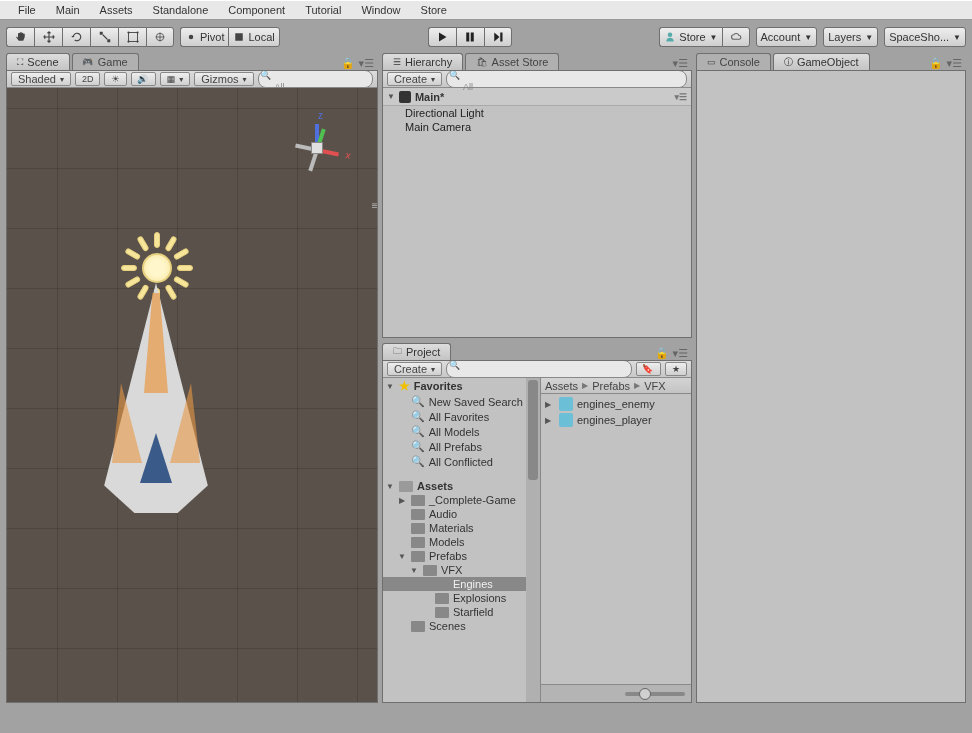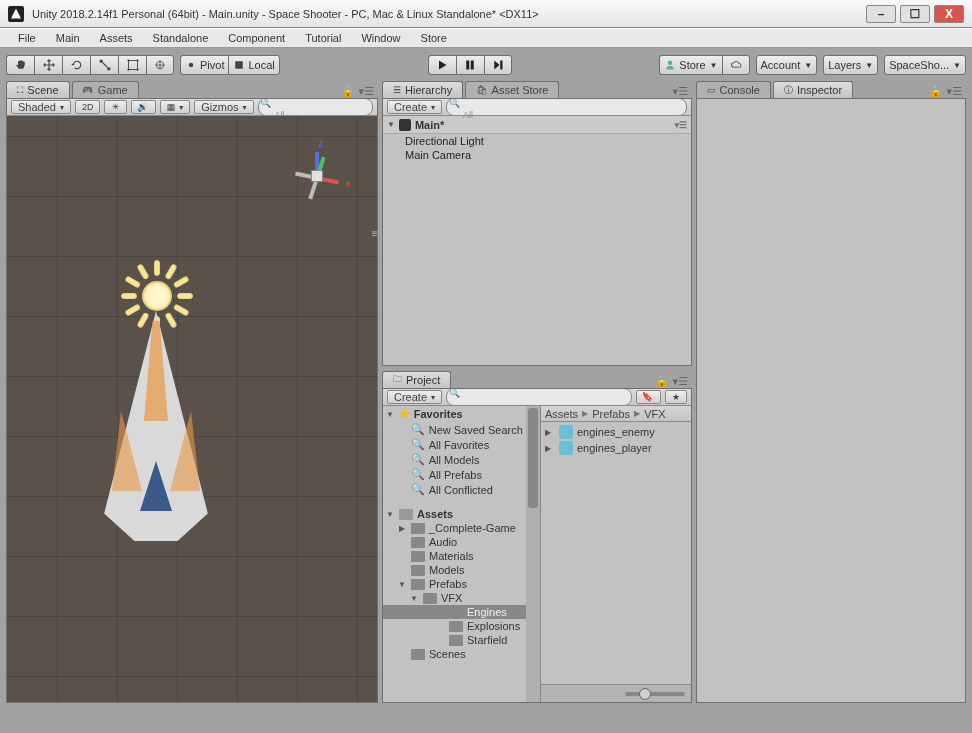--- a/index.html
+++ b/index.html
@@ -76,46 +76,39 @@
 .proj-item .arrow { width: 10px; font-size: 8px; color: #555; text-align: center; }
 .proj-item .folder { width: 14px; height: 11px; background: #888; border-radius: 1px; position: relative; }
 .proj-item .folder.filled { background: #9a9a9a; }
 .proj-item .star { color: #f0c000; font-size: 12px; }
 .proj-item .mag { color: #f0b000; font-size: 11px; }
 .proj-item.bold { font-weight: bold; }
 .proj-item.selected { background: #888; }
 .proj-item.selected .label { color: #f0f0f0; }
 .proj-item.d1 { padding-left: 14px; }
 .proj-item.d2 { padding-left: 26px; }
-.proj-item.d3 { padding-left: 52px; }
+.proj-item.d3 { padding-left: 38px; }
 .project-content { flex: 1; background: #c2c2c2; display: flex; flex-direction: column; }
 .breadcrumb { background: linear-gradient(#d4d4d4,#c4c4c4); border-bottom: 1px solid #8a8a8a; height: 16px; display: flex; align-items: center; padding: 0 4px; font-size: 10px; color: #444; gap: 4px; }
 .breadcrumb .sep { font-size: 8px; color: #777; }
 .asset-list { flex: 1; padding: 2px; }
 .asset-item { display: flex; align-items: center; gap: 4px; padding: 1px 2px; font-size: 11px; color: #333; cursor: pointer; }
 .asset-item .arrow { width: 10px; font-size: 8px; color: #555; }
 .asset-item .prefab-icon { width: 14px; height: 14px; background: #6bbfd6; border-radius: 2px; }
 .project-footer { height: 18px; background: #b4b4b4; border-top: 1px solid #8a8a8a; display: flex; align-items: center; justify-content: flex-end; padding: 0 6px; }
 .slider { width: 60px; height: 4px; background: #888; border-radius: 2px; position: relative; }
 .slider::after { content: ''; position: absolute; left: 14px; top: -4px; width: 10px; height: 10px; background: #d0d0d0; border: 1px solid #666; border-radius: 50%; }
 .inspector-body { flex: 1; background: #c2c2c2; }
 .ic { display: inline-block; width: 12px; height: 12px; }
 .status-bar { height: 20px; background: #a2a2a2; }
 </style>
 </head>
 <body>
 
 <div class="window-frame">
-  <div class="titlebar">
-    <div class="unity-logo"></div>
-    <div class="title">Unity 2018.2.14f1 Personal (64bit) - Main.unity - Space Shooter - PC, Mac &amp; Linux Standalone* &lt;DX11&gt;</div>
-    <div class="win-btn">–</div>
-    <div class="win-btn">☐</div>
-    <div class="win-btn close">X</div>
-  </div>
 
   <div class="menubar">
     <div class="menu-item">File</div>
     <div class="menu-item">Main</div>
     <div class="menu-item">Assets</div>
     <div class="menu-item">Standalone</div>
     <div class="menu-item">Component</div>
     <div class="menu-item">Tutorial</div>
     <div class="menu-item">Window</div>
     <div class="menu-item">Store</div>
@@ -475,21 +468,21 @@
       </div>
 
       <div class="right-col">
         <div class="panel-tabs">
           <div class="panel-tab inactive">
               <span class="icon">▭</span>
               <span>Console</span>
             </div>
           <div class="panel-tab">
               <span class="icon">ⓘ</span>
-              <span>Inspector</span>
+              <span>GameObject</span>
             </div>
           <div class="panel-menu">
               <span>🔒</span>
               <span>▾☰</span>
             </div>
         </div>
         <div class="panel-body">
           <div class="inspector-body"></div>
         </div>
       </div>

